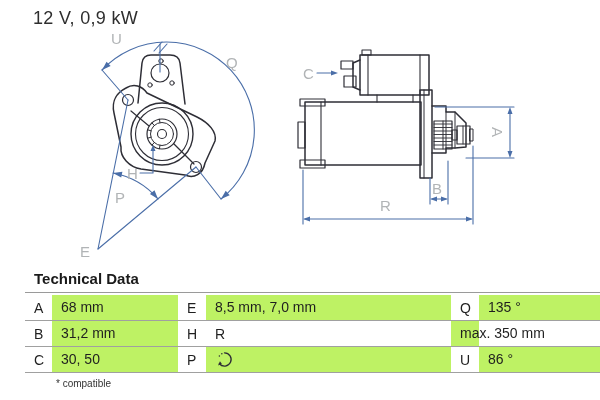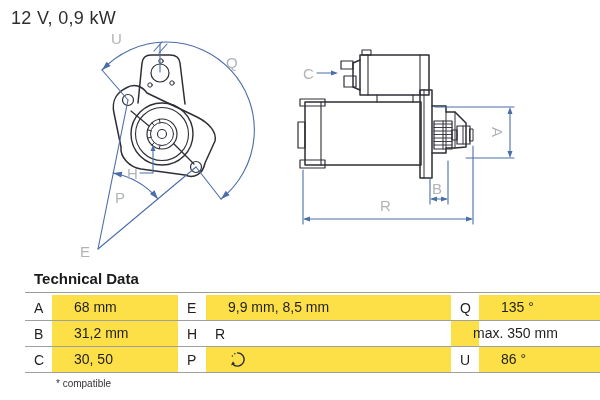--- a/index.html
+++ b/index.html
@@ -1,29 +1,29 @@
 <!DOCTYPE html>
 <html><head>
 <meta charset="utf-8">
 <style>
   html,body{margin:0;padding:0;background:#ffffff;}
   .page{position:relative;width:600px;height:400px;background:#fff;overflow:hidden;
         font-family:"Liberation Sans",sans-serif;color:#1f1f1f;}
-  .page-title{position:absolute;left:11px;top:8px;font-size:18px;font-weight:normal;
+  .page-title{position:absolute;left:33px;top:8px;font-size:18px;font-weight:normal;
               color:#2e2e2e;letter-spacing:0.3px;}
   .drawing{position:absolute;left:0;top:28px;width:600px;height:232px;}
   
   .tech{position:absolute;left:25px;top:268px;width:579px;}
   .tech-title{font-size:15px;font-weight:bold;color:#1a1a1a;padding-left:9px;height:22px;line-height:22px;}
   .tech-rule{height:1px;background:#9a9a9a;margin-top:2px;}
   .tech-table{margin-top:2px;}
   .t-row{display:grid;grid-template-columns:27px 126px 28px 245px 28px 125px;
          height:25px;border-bottom:1px solid #a0a0a0;align-items:center;font-size:14px;}
   .t-key{background:#ffffff;padding-left:9px;}
-  .t-val{background:#fde047;height:25px;line-height:25px;padding-left:22px;white-space:nowrap;}
+  .t-val{background:#bef264;height:25px;line-height:25px;padding-left:9px;white-space:nowrap;}
   .t-val.iconcell{display:flex;align-items:center;}
   .footnote{font-size:10px;color:#333;margin-top:5px;padding-left:31px;}
 </style>
 </head>
 <body>
 
 <div class="page">
 
   <div class="page-title">12 V, 0,9 kW</div>
 
@@ -163,21 +163,21 @@
 
   <div class="tech">
     <div class="tech-title">Technical Data</div>
     <div class="tech-rule"></div>
     <div class="tech-table">
 
       <div class="t-row">
         <div class="t-key">A</div>
         <div class="t-val">68 mm</div>
         <div class="t-key">E</div>
-        <div class="t-val">9,9 mm, 8,5 mm</div>
+        <div class="t-val">8,5 mm, 7,0 mm</div>
         <div class="t-key">Q</div>
         <div class="t-val">135 °</div>
       </div>
 
       <div class="t-row">
         <div class="t-key">B</div>
         <div class="t-val">31,2 mm</div>
         <div class="t-key">H</div>
         <div class="t-key">R</div>
         <div class="t-val">max. 350 mm</div>

